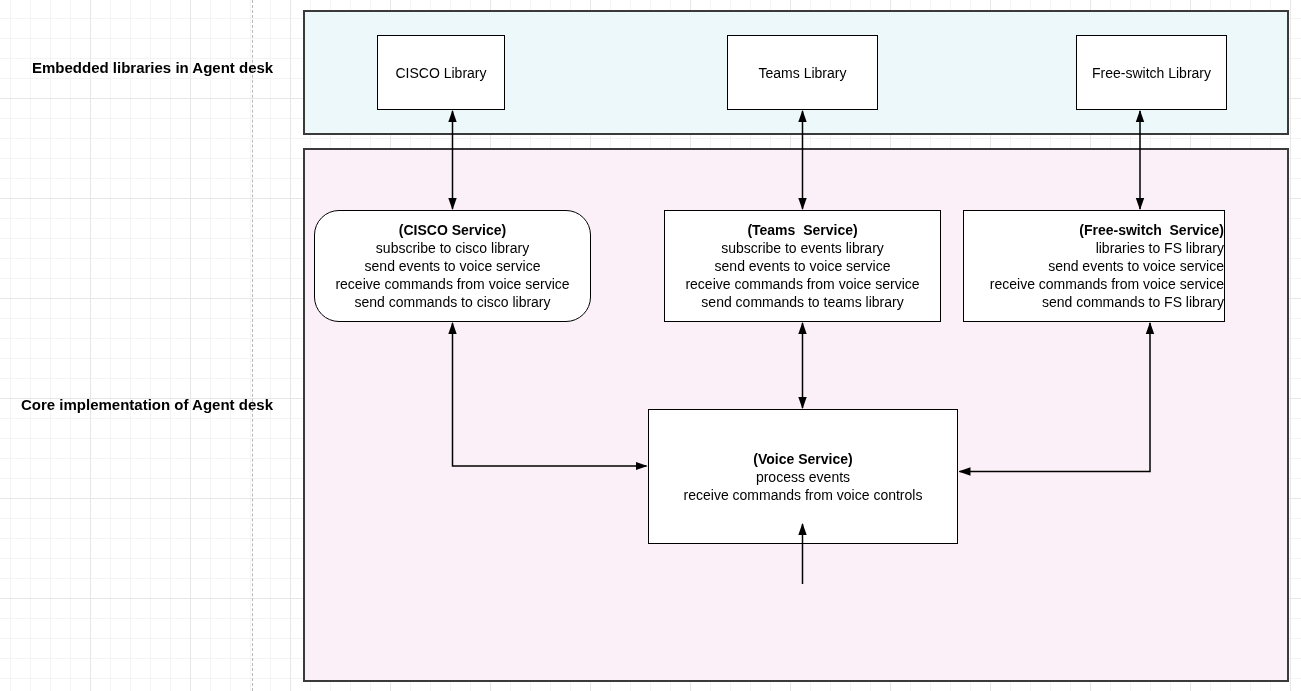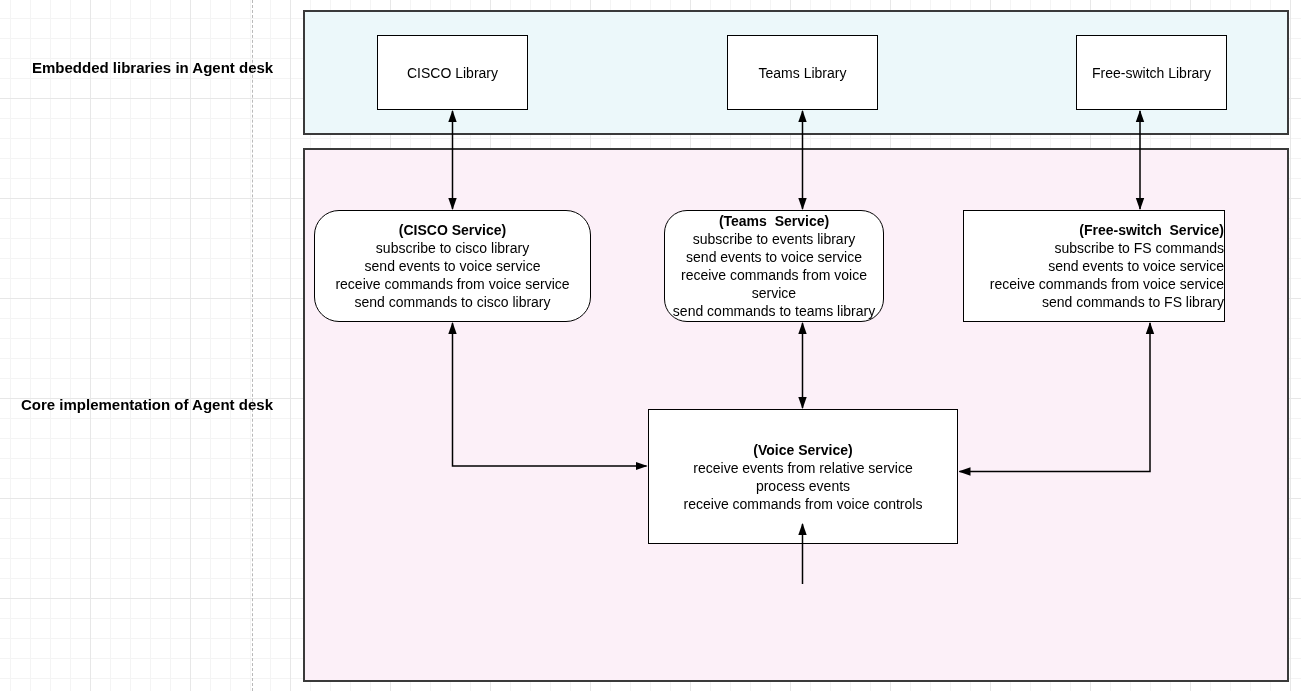--- a/index.html
+++ b/index.html
@@ -61,25 +61,25 @@
     border: 1.5px solid #000000;
     display: flex;
     align-items: center;
     justify-content: center;
     text-align: center;
     font-size: 14px;
     line-height: 18px;
   }
   .node.service { flex-direction: column; }
   .node .title { font-weight: bold; white-space: pre; }
-  .lib-cisco       { left: 377px;  top: 35px;  width: 151px; height: 75px; }
+  .lib-cisco       { left: 377px;  top: 35px;  width: 128px; height: 75px; }
   .lib-teams       { left: 727px;  top: 35px;  width: 151px; height: 75px; }
   .lib-freeswitch  { left: 1064px; top: 35px;  width: 151px; height: 75px; margin-left: 12px; }
   .svc-cisco       { left: 314px;  top: 210px; width: 277px; height: 112px; border-radius: 25px; }
-  .svc-teams       { left: 664px;  top: 210px; width: 220px; height: 112px; border-radius: 23px; }
+  .svc-teams       { left: 664px;  top: 210px; width: 277px; height: 112px; }
   .svc-freeswitch  { left: 963px; top: 210px; width: 262px; height: 112px; align-items: flex-end; }
   .svc-voice       { left: 648px;  top: 409px; width: 310px; height: 135px; }
   .voice-controls  { left: 520px;  top: 584px; width: 565px; height: 75px; }
   .connectors {
     position: absolute;
     left: 0; top: 0;
     width: 1301px;
     height: 691px;
     pointer-events: none;
   }
@@ -125,29 +125,28 @@
   <div class="node service svc-teams">
     <span class="title">(Teams  Service)</span>
     <span>subscribe to events library</span>
     <span>send events to voice service</span>
     <span>receive commands from voice service</span>
     <span>send commands to teams library</span>
   </div>
 
   <div class="node service svc-freeswitch">
     <span class="title">(Free-switch  Service)</span>
-    <span>subscribe to FS commands</span>
+    <span>libraries to FS library</span>
     <span>send events to voice service</span>
     <span>receive commands from voice service</span>
     <span>send commands to FS library</span>
   </div>
 
   <div class="node service svc-voice">
     <span class="title">(Voice Service)</span>
-    <span>receive events from relative service</span>
     <span>process events</span>
     <span>receive commands from voice controls</span>
   </div>
 
 
   <svg class="connectors" viewBox="0 0 1301 691" xmlns="http://www.w3.org/2000/svg">
     <defs>
       <marker id="arr" viewBox="0 0 12 10" refX="11" refY="5" markerWidth="12" markerHeight="10" markerUnits="userSpaceOnUse" orient="auto-start-reverse">
         <path d="M0,0.8 L12,5 L0,9.2 z" fill="#000000"></path>
       </marker>

